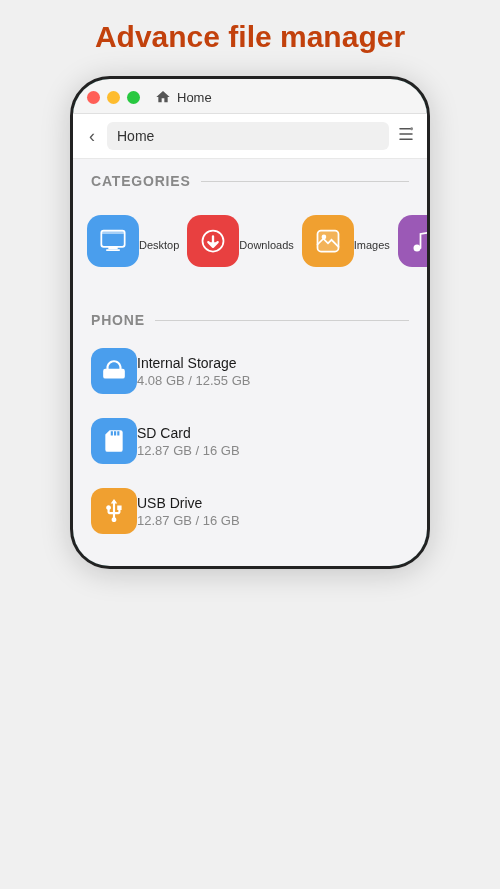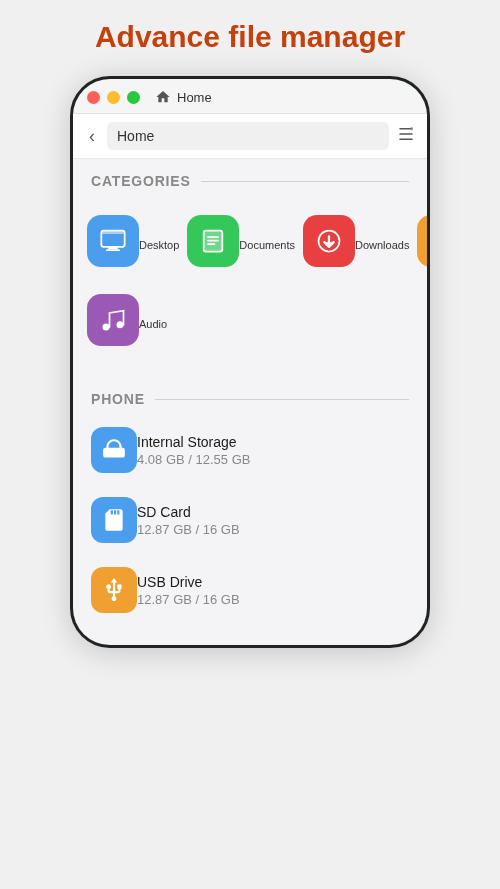--- a/index.html
+++ b/index.html
@@ -209,32 +209,20 @@
           <svg width="28" height="28" viewBox="0 0 24 24" fill="white">
             <rect x="2" y="3" width="20" height="14" rx="2" stroke="white" stroke-width="1.5" fill="none"></rect>
             <rect x="2" y="3" width="20" height="3" rx="1" fill="white" opacity="0.5"></rect>
             <rect x="8" y="17" width="8" height="2" fill="white"></rect>
             <rect x="6" y="19" width="12" height="1.5" rx="0.75" fill="white"></rect>
           </svg>
         </div>
         <span class="cat-label">Desktop</span>
       </div>
 
-      <div class="cat-item">
-        <div class="cat-icon" style="background:#34c759;">
-          <svg width="28" height="28" viewBox="0 0 24 24" fill="white">
-            <rect x="4" y="3" width="16" height="18" rx="2" fill="white" opacity="0.3"></rect>
-            <rect x="4" y="3" width="16" height="18" rx="2" stroke="white" stroke-width="1.5" fill="none"></rect>
-            <rect x="7" y="8" width="10" height="1.5" rx="0.75" fill="white"></rect>
-            <rect x="7" y="11" width="10" height="1.5" rx="0.75" fill="white"></rect>
-            <rect x="7" y="14" width="7" height="1.5" rx="0.75" fill="white"></rect>
-          </svg>
-        </div>
-        <span class="cat-label">Documents</span>
-      </div>
 
       <div class="cat-item">
         <div class="cat-icon" style="background:#e84040;">
           <svg width="28" height="28" viewBox="0 0 24 24" fill="white">
             <circle cx="12" cy="12" r="9" stroke="white" stroke-width="1.5" fill="none"></circle>
             <path d="M12 8v8M8 13l4 4 4-4" stroke="white" stroke-width="2" stroke-linecap="round" stroke-linejoin="round"></path>
           </svg>
         </div>
         <span class="cat-label">Downloads</span>
       </div>

